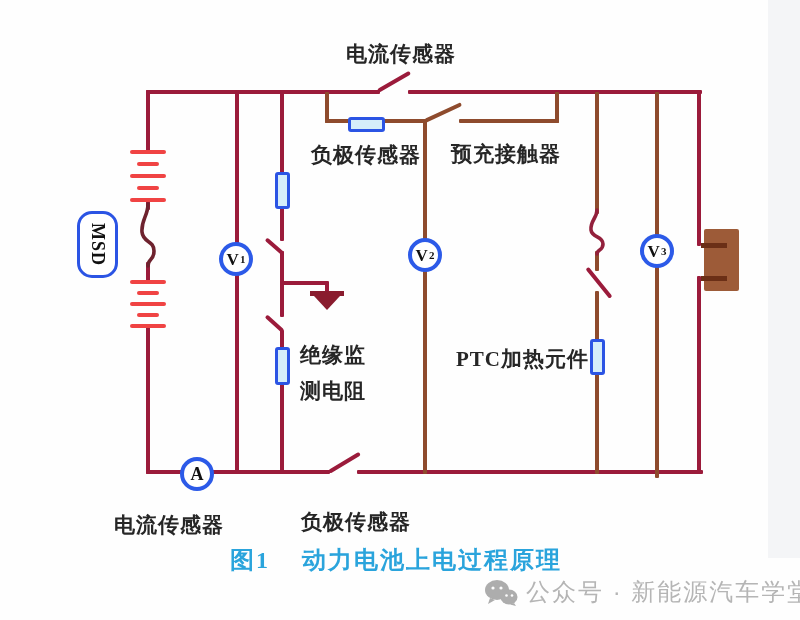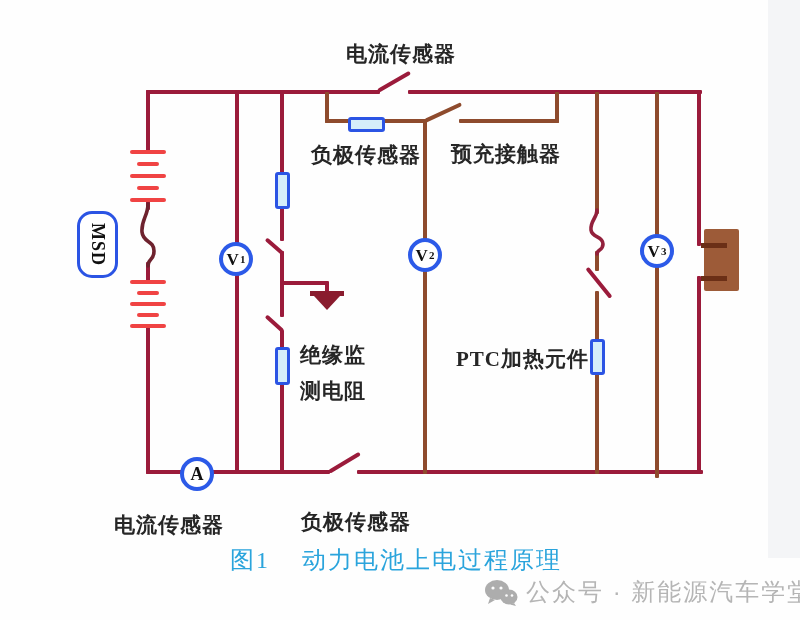--- a/index.html
+++ b/index.html
@@ -24,21 +24,21 @@
   .msd{position:absolute;left:77px;top:211px;width:41px;height:67px;border:3px solid #2B54E4;
        border-radius:15px;background:#FFFFFF;box-sizing:border-box;display:flex;align-items:center;
        justify-content:center;z-index:4;}
   .msd span{transform:rotate(90deg);font-weight:700;font-size:18px;letter-spacing:1px;color:#111;}
   .gnd-bar{position:absolute;left:310px;top:291px;width:34px;height:5px;background:#8A1C2E;z-index:3;}
   .gnd-tri{position:absolute;left:314px;top:296px;width:0;height:0;border-left:13px solid transparent;
            border-right:13px solid transparent;border-top:14px solid #8A1C2E;z-index:3;}
   .load{position:absolute;left:704px;top:229px;width:35px;height:62px;background:#9D5B38;
         border-radius:2px;z-index:3;}
   .pin{position:absolute;width:26px;height:5px;background:#6B2F16;z-index:3;}
-  .caption{position:absolute;left:230px;top:544px;color:#2AA4DC;font-weight:400;font-size:24px;
+  .caption{position:absolute;left:230px;top:544px;color:#2AA4DC;font-weight:700;font-size:24px;
            letter-spacing:2px;z-index:5;white-space:nowrap;}
   .caption .cap-title{margin-left:32px;}
   .watermark{position:absolute;left:484px;top:576px;color:#B5B5B5;font-size:24px;z-index:5;
              font-family:"Liberation Sans","DejaVu Sans",sans-serif;display:flex;align-items:center;
              white-space:nowrap;letter-spacing:2px;}
   .watermark svg{margin-right:8px;}
   svg.squiggle{position:absolute;z-index:2;}
 </style>
 </head>
 <body>

